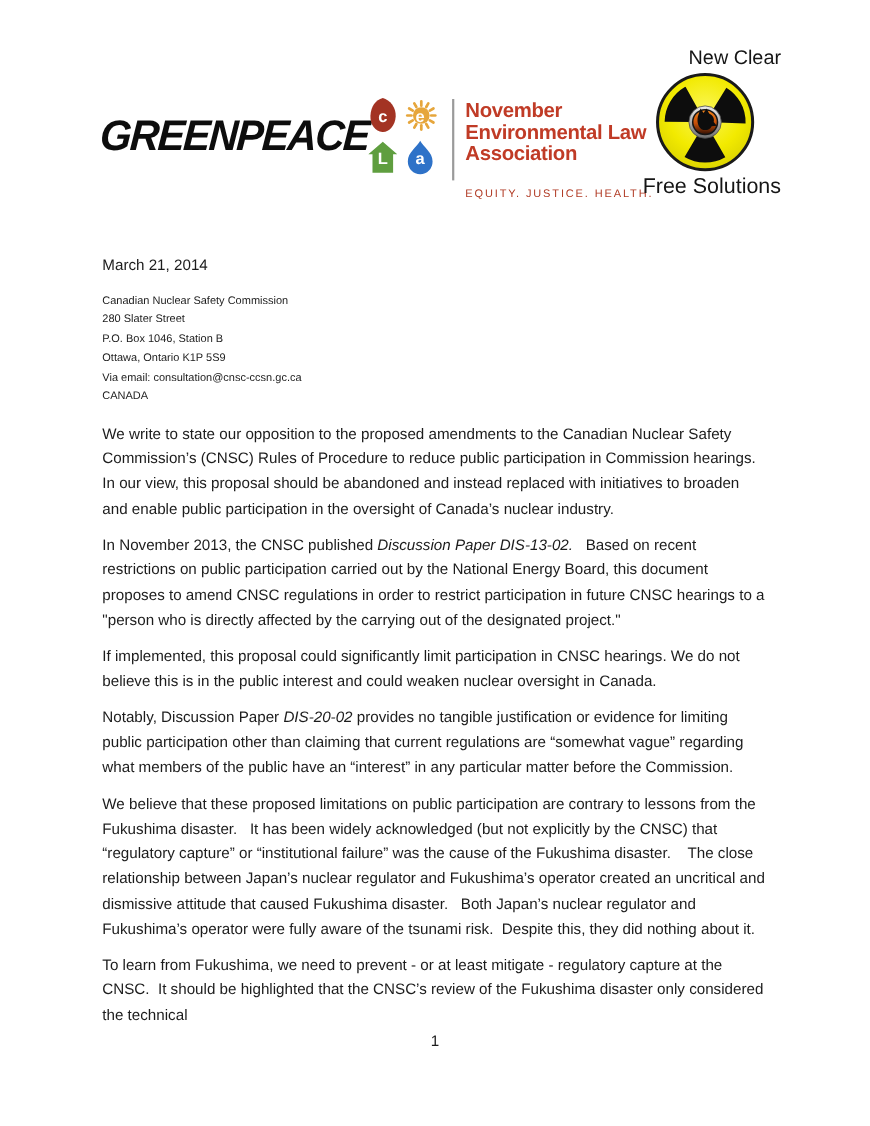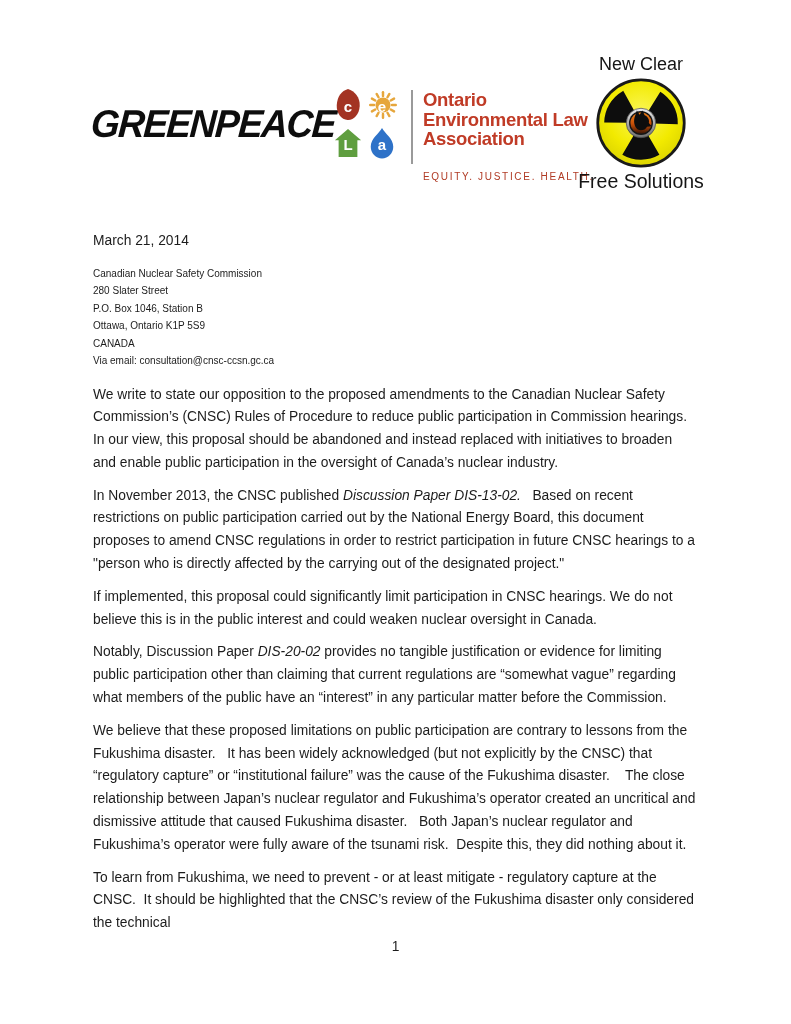--- a/index.html
+++ b/index.html
@@ -24,21 +24,21 @@
     color:#ffffff;font-weight:700;font-size:15px;padding-top:2px;
   }
   .cela-div{width:2px;height:74px;background:#9a9a9a;margin:2px 10px 0 12px;}
   .cela-text{padding-top:2px;}
   .cela-name{
     color:#c03b26;font-weight:700;font-size:18.5px;line-height:19.5px;letter-spacing:-0.3px;
   }
   .cela-tag{
     color:#b03a24;font-weight:400;font-size:10px;letter-spacing:1.7px;margin-top:22px;
   }
-  .nc{position:absolute;left:572px;top:54px;width:138px;text-align:center;}
+  .nc{position:absolute;left:572px;top:42px;width:138px;text-align:right;}
   .nc-top{font-size:18px;color:#151515;margin-bottom:2px;}
   .nc-bottom{font-size:19.5px;color:#151515;margin-top:1px;}
   .nc-logo{width:92px;height:92px;margin:0 auto;display:block;}
   
   .letter{padding:0 94px 0 93px;margin-top:40px;}
   .date-line{font-size:13.8px;line-height:17.5px;margin-bottom:15px;}
   .address{font-size:10px;line-height:17.5px;margin-bottom:14px;}
   .para{
     font-size:13.8px;line-height:22.8px;margin:0 0 10px 0;white-space:pre-wrap;
   }
@@ -92,21 +92,21 @@
       </div>
       <div class="icell">
         <svg viewBox="0 0 32 36" width="30" height="34">
           <path d="M16 2 C19 8 28 13 28 22 A12 12.5 0 1 1 4 22 C4 13 13 8 16 2 Z" fill="#2e72c8"></path>
         </svg>
         <span class="lchar">a</span>
       </div>
     </div>
     <div class="cela-div"></div>
     <div class="cela-text">
-      <div class="cela-name">Ontario</div>
+      <div class="cela-name">November</div>
       <div class="cela-name">Environmental Law</div>
       <div class="cela-name">Association</div>
       <div class="cela-tag">EQUITY. JUSTICE. HEALTH.</div>
     </div>
   </div>
 
   <div class="nc">
     <div class="nc-top">New Clear</div>
     <svg class="nc-logo" viewBox="0 0 100 100">
       <defs>
@@ -137,22 +137,22 @@
 </div>
 
 <div class="letter">
   <div class="date-line">March 21, 2014</div>
 
   <div class="address">
     <div>Canadian Nuclear Safety Commission</div>
     <div>280 Slater Street</div>
     <div>P.O. Box 1046, Station B</div>
     <div>Ottawa, Ontario K1P 5S9</div>
+    <div>Via email: consultation@cnsc-ccsn.gc.ca</div>
     <div>CANADA</div>
-    <div>Via email: consultation@cnsc-ccsn.gc.ca</div>
   </div>
 
 
 
   <div id="letter-paragraphs">
       <p class="para"><span>We write to state our opposition to the proposed amendments to the Canadian Nuclear Safety Commission’s (CNSC) Rules of Procedure to reduce public participation in Commission hearings.    In our view, this proposal should be abandoned and instead replaced with initiatives to broaden and enable public participation in the oversight of Canada’s nuclear industry.</span></p>
       <p class="para"><span>In November 2013, the CNSC published </span><span class="i">Discussion Paper DIS-13-02.</span><span>   Based on recent restrictions on public participation carried out by the National Energy Board, this document proposes to amend CNSC regulations in order to restrict participation in future CNSC hearings to a "person who is directly affected by the carrying out of the designated project."</span></p>
       <p class="para"><span>If implemented, this proposal could significantly limit participation in CNSC hearings. We do not believe this is in the public interest and could weaken nuclear oversight in Canada.</span></p>
       <p class="para"><span>Notably, Discussion Paper </span><span class="i">DIS-20-02</span><span> provides no tangible justification or evidence for limiting public participation other than claiming that current regulations are “somewhat vague” regarding what members of the public have an “interest” in any particular matter before the Commission.</span></p>
       <p class="para"><span>We believe that these proposed limitations on public participation are contrary to lessons from the Fukushima disaster.   It has been widely acknowledged (but not explicitly by the CNSC) that “regulatory capture” or “institutional failure” was the cause of the Fukushima disaster.    The close relationship between Japan’s nuclear regulator and Fukushima’s operator created an uncritical and dismissive attitude that caused Fukushima disaster.   Both Japan’s nuclear regulator and Fukushima’s operator were fully aware of the tsunami risk.  Despite this, they did nothing about it.</span></p>

